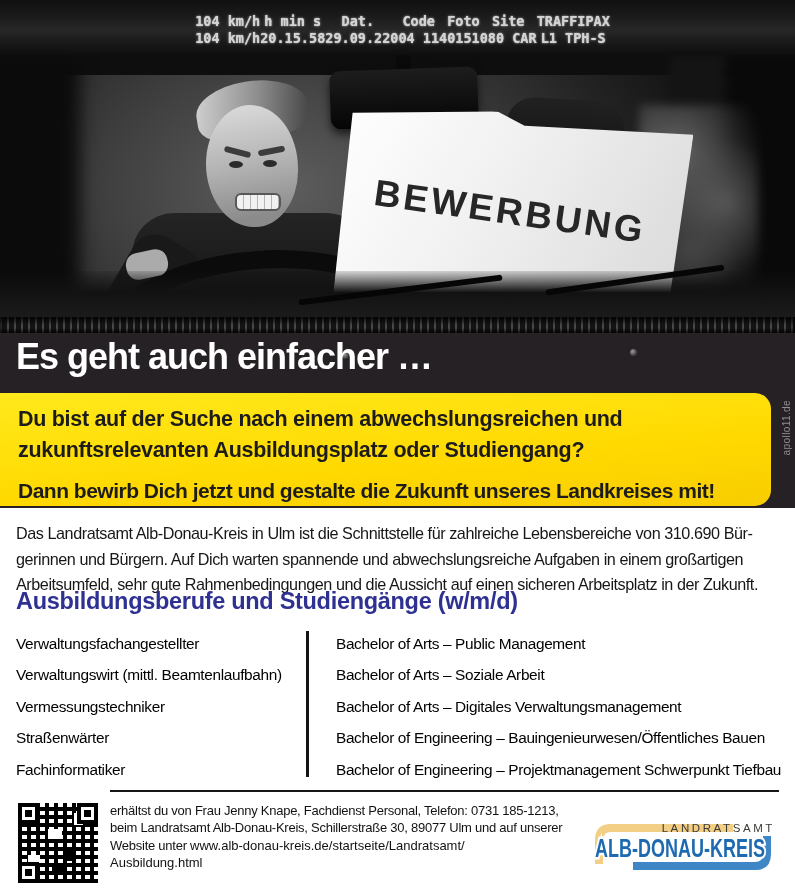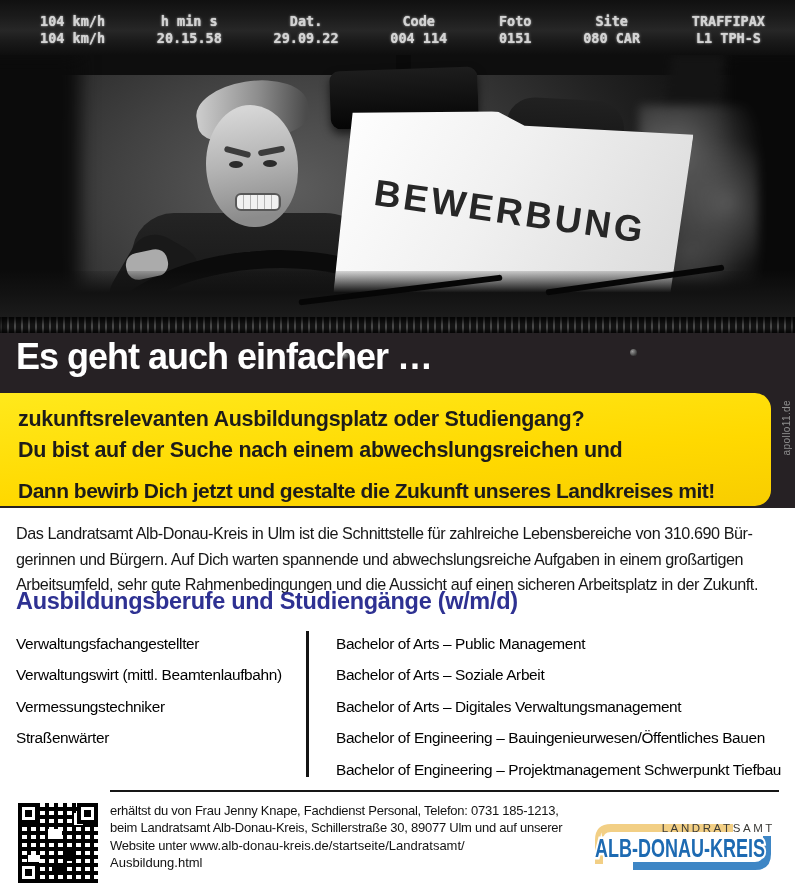--- a/index.html
+++ b/index.html
@@ -3,21 +3,21 @@
 <meta charset="utf-8">
 <style>
   * { margin:0; padding:0; box-sizing:border-box; }
   html,body { width:795px; height:889px; }
   body { font-family:"Liberation Sans", sans-serif; background:#fff; position:relative; overflow:hidden; }
   .poster { position:relative; width:795px; height:889px; background:#fff; }
 
   
   .cam-bar { position:absolute; top:0; left:0; width:795px; height:55px;
     background:linear-gradient(180deg,#101010 0%,#1b1b1b 30%,#272727 55%,#1a1a1a 75%,#0e0e0e 100%);
-    display:flex; align-items:center; justify-content:space-between;
+    display:flex; align-items:center; justify-content:center;
     padding:4px 30px 0 40px; }
   .cam-col { text-align:center; color:#e3e3e3; font-family:"DejaVu Sans Mono", monospace;
     font-weight:bold; font-size:13.5px; line-height:17px; white-space:nowrap;
     text-shadow:0 0 3px rgba(255,255,255,.55), 0 0 1px rgba(255,255,255,.8); opacity:.92; }
 
   
   .photo { position:absolute; top:55px; left:0; width:795px; height:278px; overflow:hidden;
     background:radial-gradient(ellipse 430px 290px at 36% 48%, #5d5d5d 0%, #414141 40%, #232323 78%, #141414 100%); }
   .ph-roof { position:absolute; top:0; left:0; width:795px; height:20px; background:#0e0e0e; }
   .ph-left-frame { position:absolute; left:-40px; top:0; width:120px; height:278px; background:#0b0b0b; filter:blur(9px); }
@@ -189,39 +189,40 @@
     <div class="wiper w2" data-interactable="false"></div>
     <div class="ph-grille" data-interactable="false"></div>
   </div>
 
   <div class="dark-band" data-interactable="false"></div>
   <div class="rivet r1" data-interactable="false"></div>
   <div class="rivet r2" data-interactable="false"></div>
   <div class="headline" data-interactable="false">Es geht auch einfacher …</div>
 
   <div class="ybox" data-interactable="false">
+    <div class="q-line" data-interactable="false">Du bist auf der Suche nach einem abwechslungsreichen und</div>
     <div class="q-line" data-interactable="false">zukunftsrelevanten Ausbildungsplatz oder Studiengang?</div>
-    <div class="q-line" data-interactable="false">Du bist auf der Suche nach einem abwechslungsreichen und</div>
     <div class="cta-line" data-interactable="false">Dann bewirb Dich jetzt und gestalte die Zukunft unseres Landkreises mit!</div>
   </div>
   <div class="credit" data-interactable="false">apollo11.de</div>
 
   <div class="intro" data-interactable="false">
     <div class="il" data-interactable="false">Das Landratsamt Alb-Donau-Kreis in Ulm ist die Schnittstelle für zahlreiche Lebensbereiche von 310.690 Bür-</div>
     <div class="il" data-interactable="false">gerinnen und Bürgern. Auf Dich warten spannende und abwechslungsreiche Aufgaben in einem großartigen</div>
     <div class="il" data-interactable="false">Arbeitsumfeld, sehr gute Rahmenbedingungen und die Aussicht auf einen sicheren Arbeitsplatz in der Zukunft.</div>
   </div>
 
   <div class="sec-heading" data-interactable="false">Ausbildungsberufe und Studiengänge (w/m/d)</div>
   <div class="list" data-interactable="false">
     <div class="col-left" data-interactable="false">
       <div class="item" data-interactable="false">Verwaltungsfachangestellter</div>
       <div class="item" data-interactable="false">Verwaltungswirt (mittl. Beamtenlaufbahn)</div>
       <div class="item" data-interactable="false">Vermessungstechniker</div>
       <div class="item" data-interactable="false">Straßenwärter</div>
+      <div class="item" data-interactable="false">Fachinformatiker</div>
     </div>
     <div class="v-divider" data-interactable="false"></div>
     <div class="col-right" data-interactable="false">
       <div class="item" data-interactable="false">Bachelor of Arts – Public Management</div>
       <div class="item" data-interactable="false">Bachelor of Arts – Soziale Arbeit</div>
       <div class="item" data-interactable="false">Bachelor of Arts – Digitales Verwaltungsmanagement</div>
       <div class="item" data-interactable="false">Bachelor of Engineering – Bauingenieurwesen/Öffentliches Bauen</div>
       <div class="item" data-interactable="false">Bachelor of Engineering – Projektmanagement Schwerpunkt Tiefbau</div>
     </div>
   </div>

